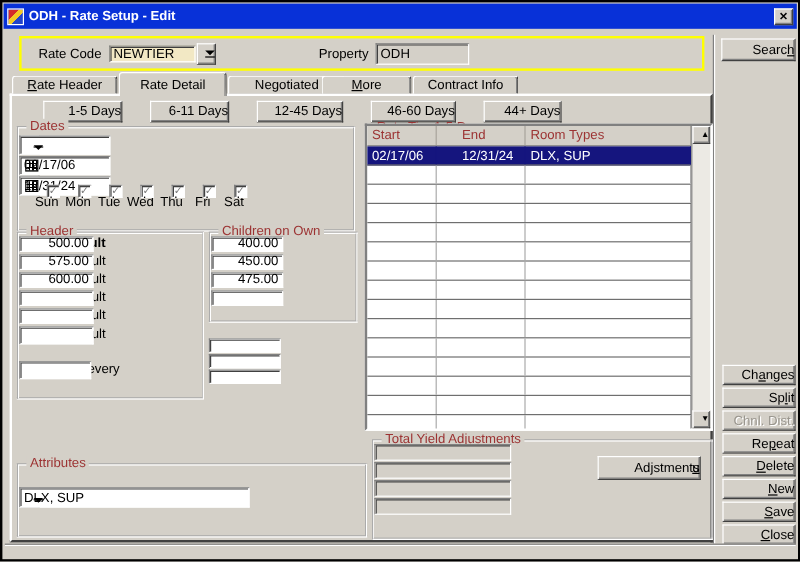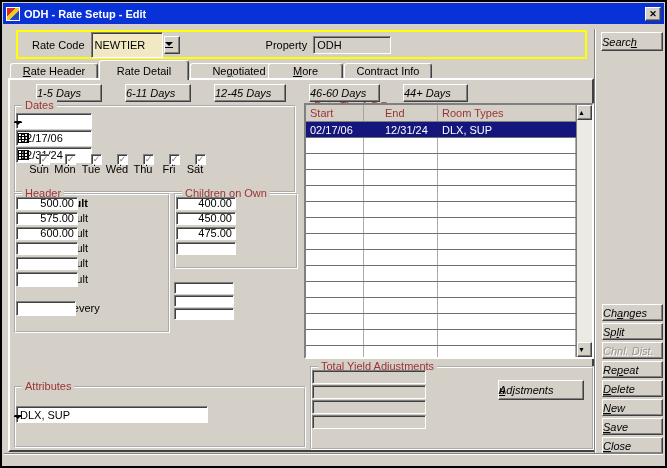--- a/index.html
+++ b/index.html
@@ -15,43 +15,43 @@
   .app-icon{width:14px;height:14px;margin-right:4px;position:relative;flex:none;
     background:linear-gradient(135deg,#d42a2a 0 35%,#f3c825 35% 62%,#2244cc 62% 100%);
     border:1px solid #fff;}
   .titlebar-title{color:#fff;font-weight:bold;flex:1;white-space:nowrap;overflow:hidden;}
   .close-btn{width:16px;height:14px;background:#D4D0C8;flex:none;
     border:1px solid;border-color:#fff #404040 #404040 #fff;
     box-shadow:inset -1px -1px 0 #808080;
     font-size:9px;font-weight:bold;display:flex;align-items:center;justify-content:center;cursor:default;}
   
   .btn{background:#D4D0C8;border:1px solid;border-color:#fff #404040 #404040 #fff;
-    box-shadow:inset -1px -1px 0 #808080;display:flex;align-items:center;justify-content:flex-start;
-    font-family:inherit;font-size:11px;color:#000;padding:0;cursor:default;white-space:nowrap;font-style:italic;}
+    box-shadow:inset -1px -1px 0 #808080;display:flex;align-items:center;justify-content:flex-end;
+    font-family:inherit;font-size:11px;color:#000;padding:0;cursor:default;white-space:nowrap;}
   .btn.disabled{color:#9a968e;text-shadow:1px 1px 0 #fff;}
   .sunken{background:#fff;border:1px solid;border-color:#808080 #fff #fff #808080;
     box-shadow:inset 1px 1px 0 #404040;display:flex;align-items:center;padding:0 3px;overflow:hidden;white-space:nowrap;}
   .sunken.gray{background:#D4D0C8;}
   .sunken.cream{background:#F2E8C4;}
   .sunken.num{justify-content:flex-end;}
   .lov-btn{width:16px;flex:none;margin-left:1px;}
   .lov-wrap{display:flex;flex-direction:column;align-items:center;}
   .lov-tri{width:0;height:0;border-left:4px solid transparent;border-right:4px solid transparent;border-top:4px solid #000;}
   .lov-bar{width:8px;height:1px;background:#000;margin-top:1px;}
   .cal-btn{width:16px;flex:none;margin-left:1px;}
   .cal-icon{width:11px;height:10px;border:1px solid #000;
     background-image:repeating-linear-gradient(to bottom,transparent 0 2px,#000 2px 3px),
                      repeating-linear-gradient(to right,transparent 0 2px,#000 2px 3px);}
   .maroon{color:#9C3333;}
   
   .header-box{position:absolute;left:14px;top:28px;width:571px;height:29px;
     border:2px solid #FFFF00;display:flex;align-items:center;}
   .hb-label{margin-left:14px;}
   .combo{display:flex;align-items:center;margin-left:6px;}
-  .rate-code-field{width:72px;height:26px;}
+  .rate-code-field{width:72px;height:14px;}
   .prop-label{margin-left:86px;}
   .prop-field{width:78px;height:18px;margin-left:6px;}
   .search-btn{position:absolute;left:599px;top:30px;width:62px;height:19px;}
   .vgroove{position:absolute;left:592px;top:27px;height:424px;width:2px;
     border-left:1px solid #808080;border-right:1px solid #fff;}
   
   .tab{position:absolute;background:#D4D0C8;border:1px solid;
     border-color:#fff #404040 #D4D0C8 #fff;border-radius:3px 3px 0 0;
     box-shadow:inset -1px 0 0 #808080;
     display:flex;align-items:center;justify-content:center;cursor:default;}

